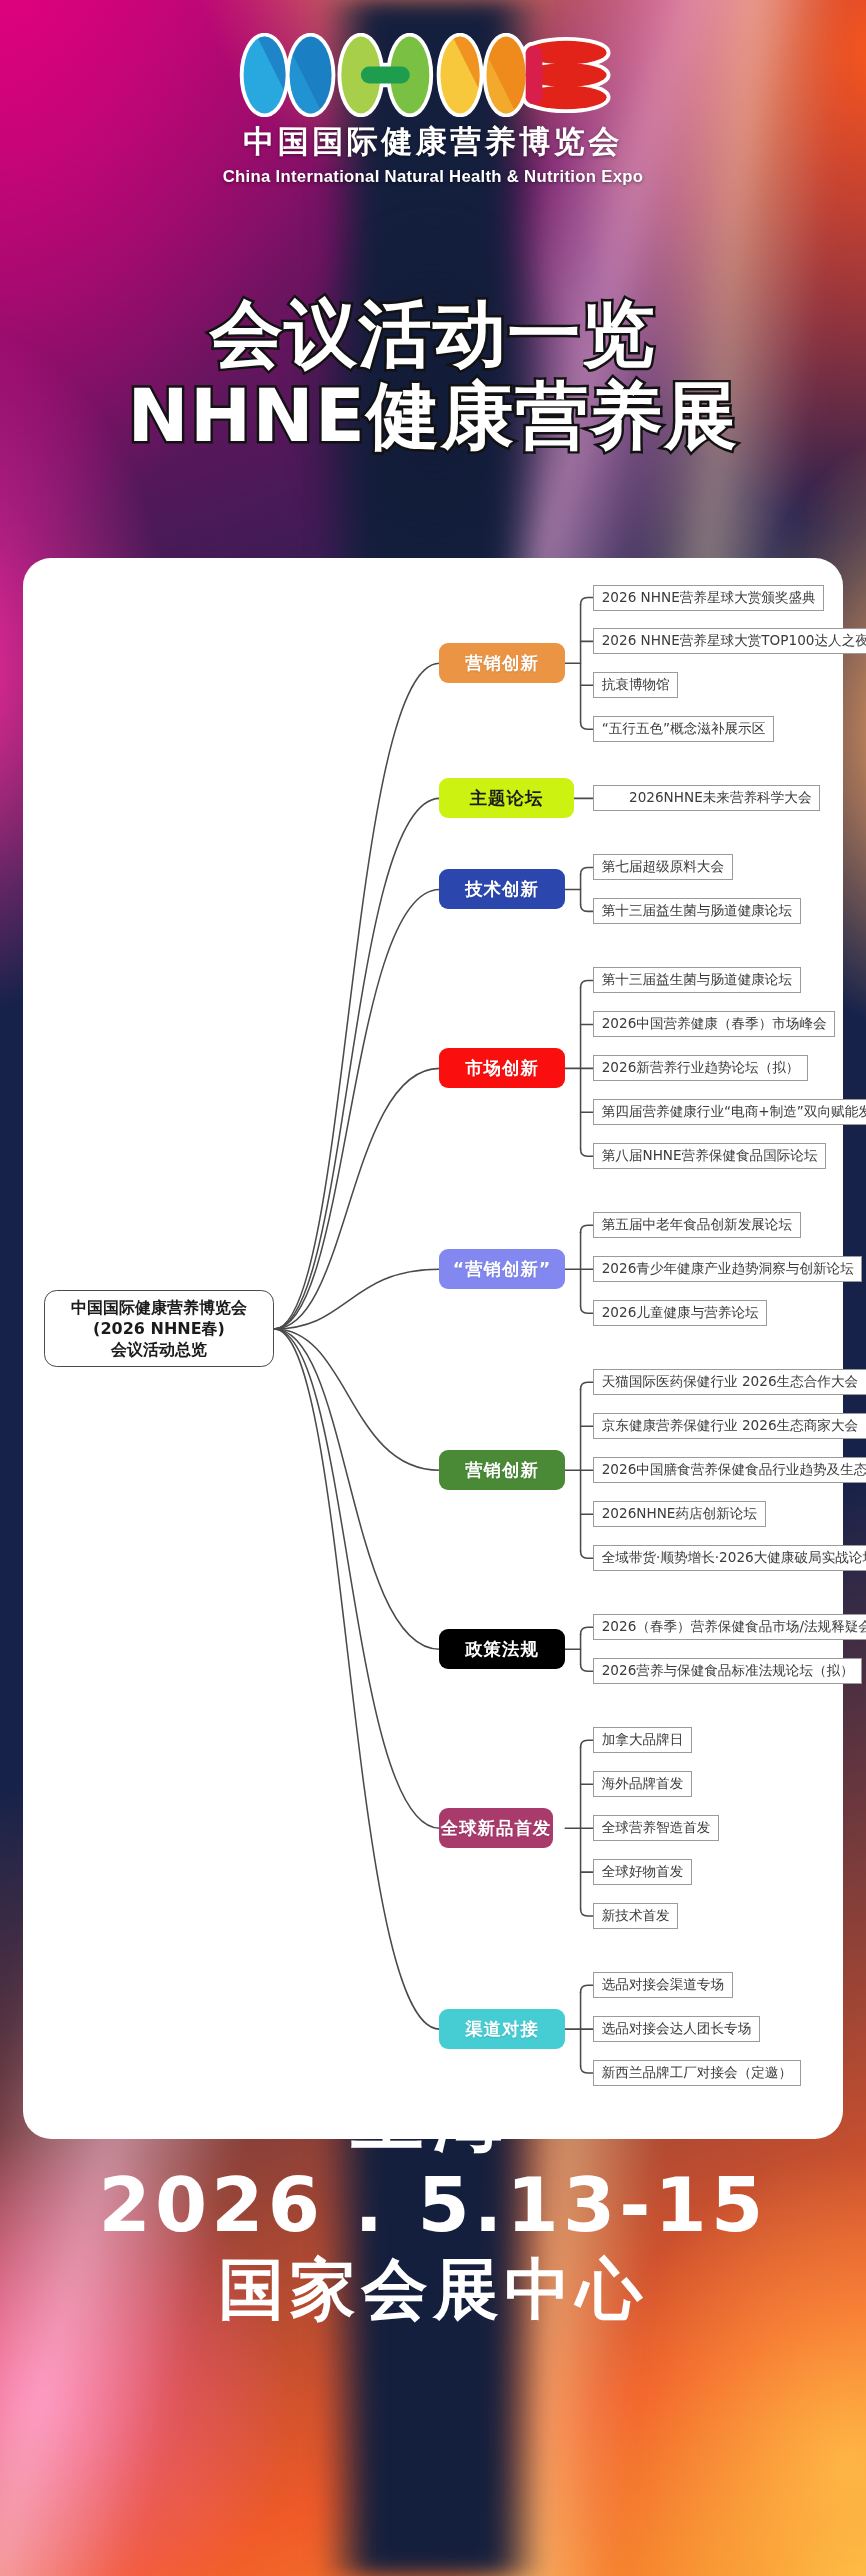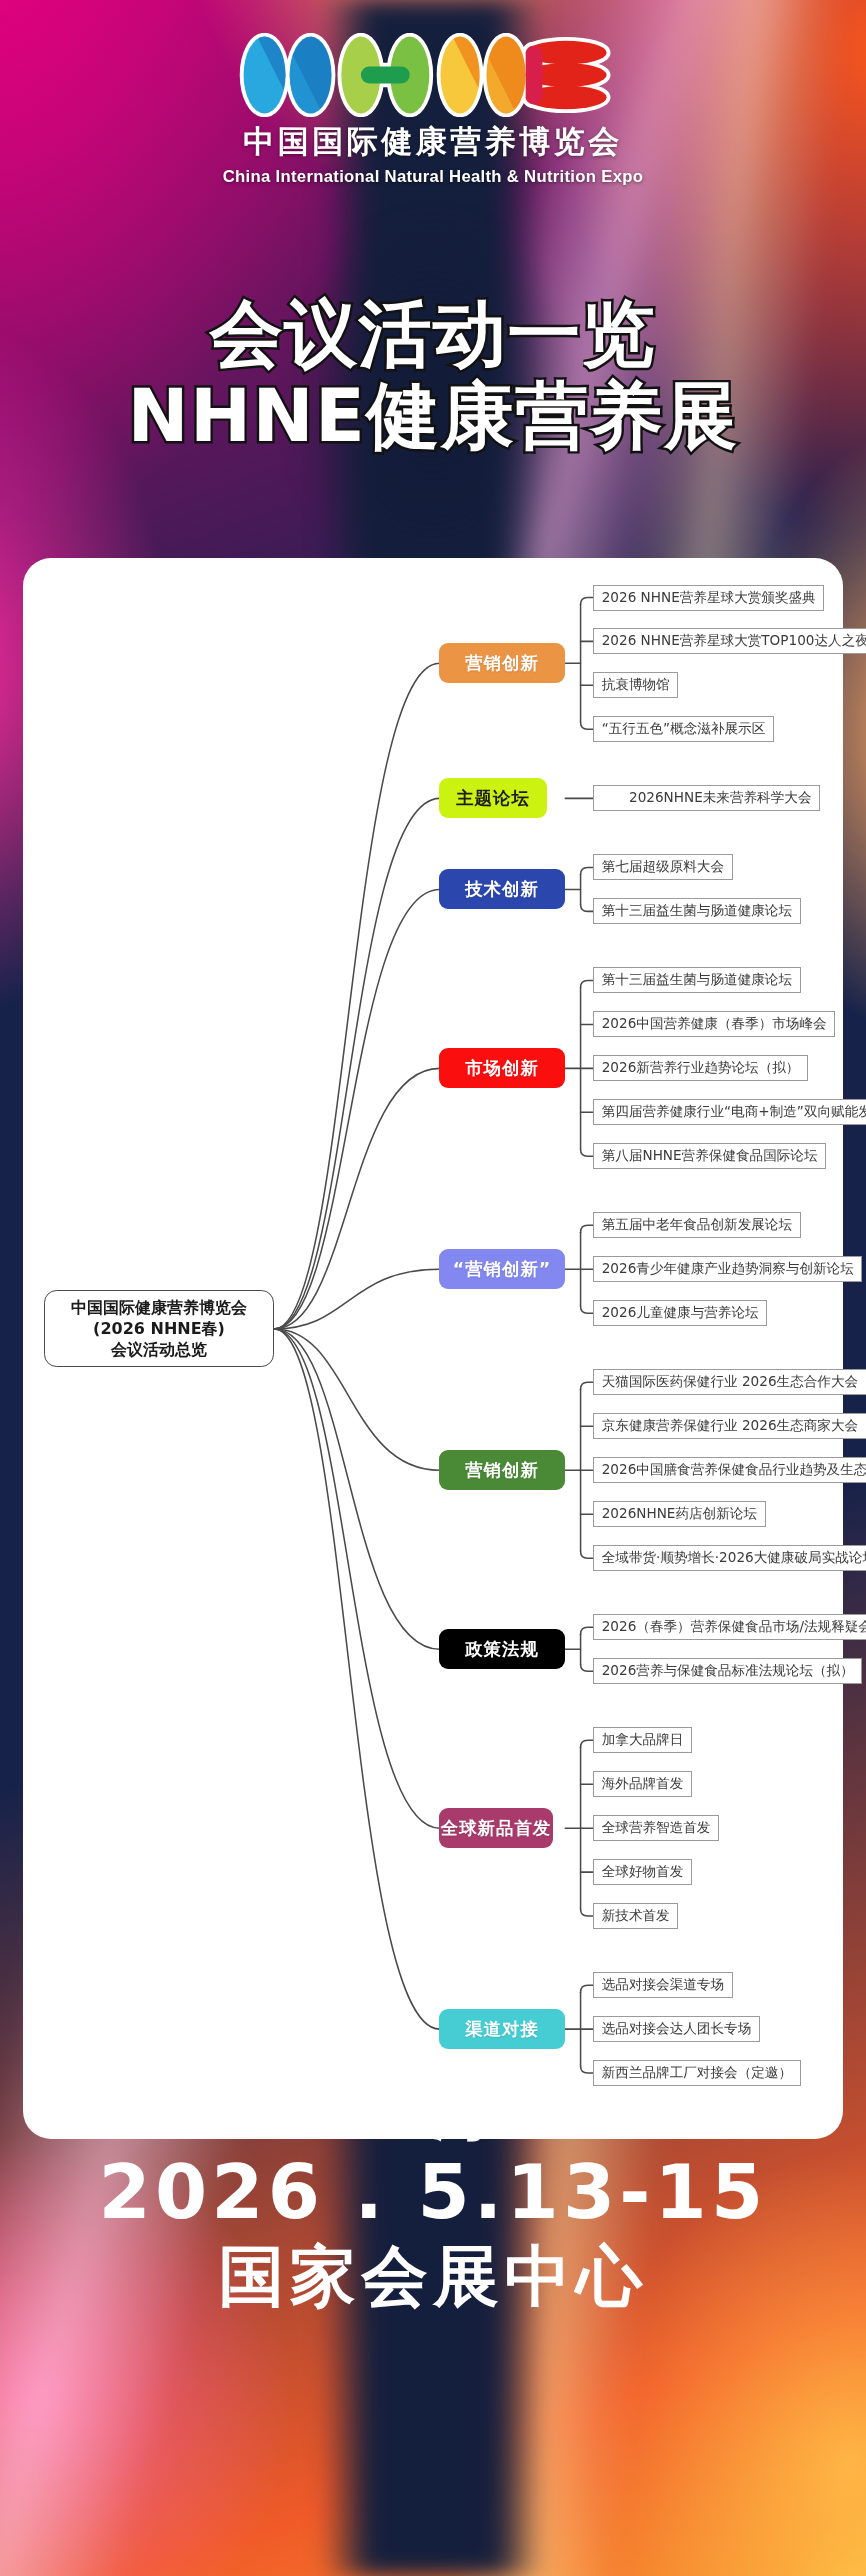--- a/index.html
+++ b/index.html
@@ -78,21 +78,21 @@
     text-shadow:0 0.7px 1.4px rgba(0,0,0,.12);}
   .branch.dark{color:#1c1c1c;text-shadow:none;}
   .root{position:absolute;box-sizing:border-box;border:1.3px solid #4a4a4a;border-radius:12.6px;
     background:#fff;color:#1b1b1b;font-weight:700;font-size:16px;line-height:1.32;
     text-align:center;display:flex;align-items:center;justify-content:center;
     font-family:"DejaVu Sans","Liberation Sans",sans-serif;}
 
   
   #footer{position:absolute;left:0;top:2079px;width:866px;text-align:center;}
   .f-city{font-family:"DejaVu Sans","Liberation Sans",sans-serif;font-weight:700;
-     color:#fff;font-size:60px;letter-spacing:9.8px;line-height:1.1;}
+     color:#fff;font-size:72px;letter-spacing:9.8px;line-height:1.1;}
   .f-date{font-family:"DejaVu Sans","Liberation Sans",sans-serif;font-weight:700;
      color:#fff;font-size:75px;letter-spacing:4.2px;line-height:1.18;margin-top:2.8px;}
   .f-venue{font-family:"DejaVu Sans","Liberation Sans",sans-serif;font-weight:700;
      color:#fff;font-size:66px;letter-spacing:5.6px;line-height:1.15;margin-top:2.8px;}
 </style>
 </head>
 <body>
 
 <div id="bg">
   <div class="layer bgA"></div>
@@ -236,21 +236,21 @@
           <div>中国国际健康营养博览会</div>
           <div>(2026 NHNE春)</div>
           <div>会议活动总览</div>
         </div>
       </div>
       <div class="branch" style="background: rgb(235, 148, 68); left: 416px; top: 85px; width: 126px;">营销创新</div>
       <div class="node" style="left: 570px; top: 26.5px;">2026 NHNE营养星球大赏颁奖盛典</div>
       <div class="node" style="left: 570px; top: 70px;">2026 NHNE营养星球大赏TOP100达人之夜</div>
       <div class="node" style="left: 570px; top: 114px;">抗衰博物馆</div>
       <div class="node" style="left: 570px; top: 158px;">“五行五色”概念滋补展示区</div>
-      <div class="branch dark" style="background: rgb(204, 242, 17); left: 416px; top: 220px; width: 108px;">主题论坛</div>
+      <div class="branch dark" style="background: rgb(204, 242, 17); left: 416px; top: 220px; width: 135px;">主题论坛</div>
       <div class="node" style="left: 570px; top: 227px; padding-left: 35px;">2026NHNE未来营养科学大会</div>
       <div class="branch" style="background: rgb(43, 70, 173); left: 416px; top: 311px; width: 126px;">技术创新</div>
       <div class="node" style="left: 570px; top: 296px;">第七届超级原料大会</div>
       <div class="node" style="left: 570px; top: 340px;">第十三届益生菌与肠道健康论坛</div>
       <div class="branch" style="background: rgb(251, 14, 14); left: 416px; top: 490px; width: 126px;">市场创新</div>
       <div class="node" style="left: 570px; top: 409px;">第十三届益生菌与肠道健康论坛</div>
       <div class="node" style="left: 570px; top: 453px;">2026中国营养健康（春季）市场峰会</div>
       <div class="node" style="left: 570px; top: 497px;">2026新营养行业趋势论坛（拟）</div>
       <div class="node" style="left: 570px; top: 541px;">第四届营养健康行业“电商+制造”双向赋能发展论坛</div>
       <div class="node" style="left: 570px; top: 585px;">第八届NHNE营养保健食品国际论坛</div>

